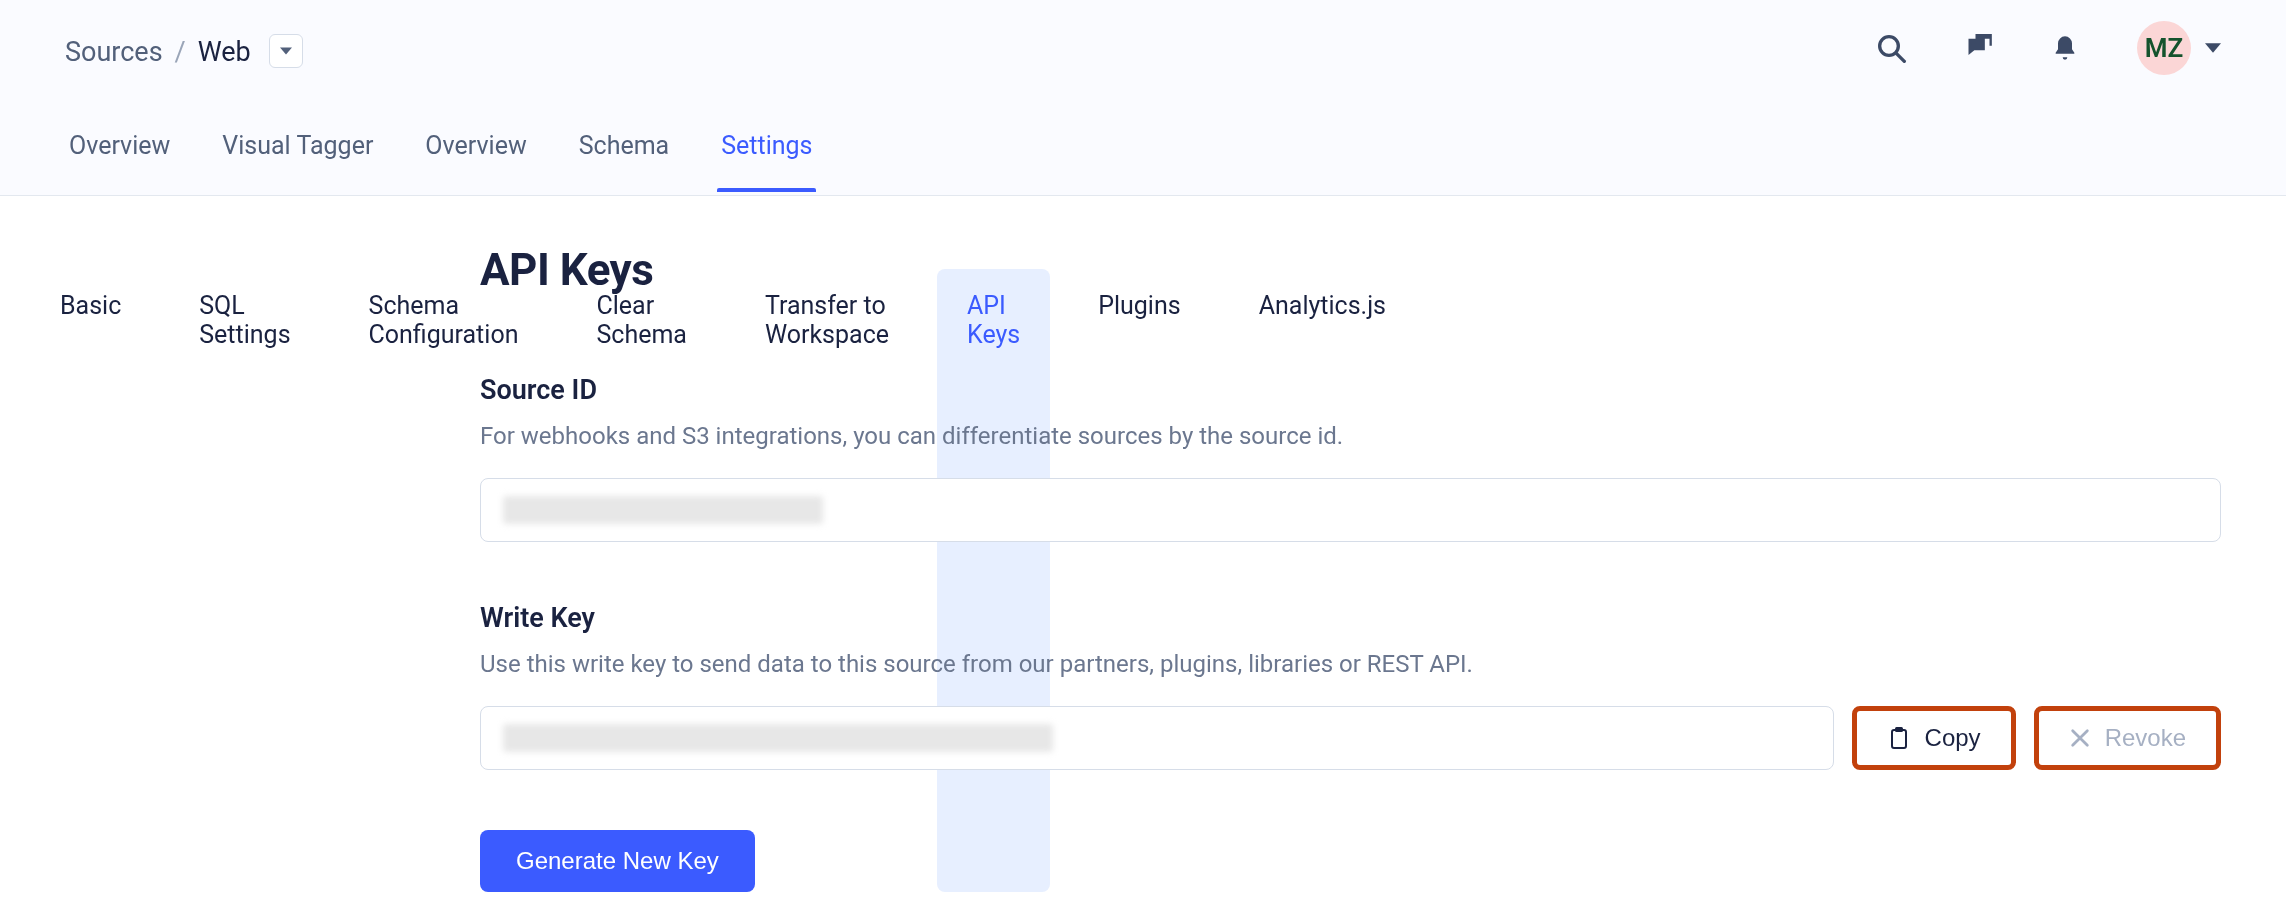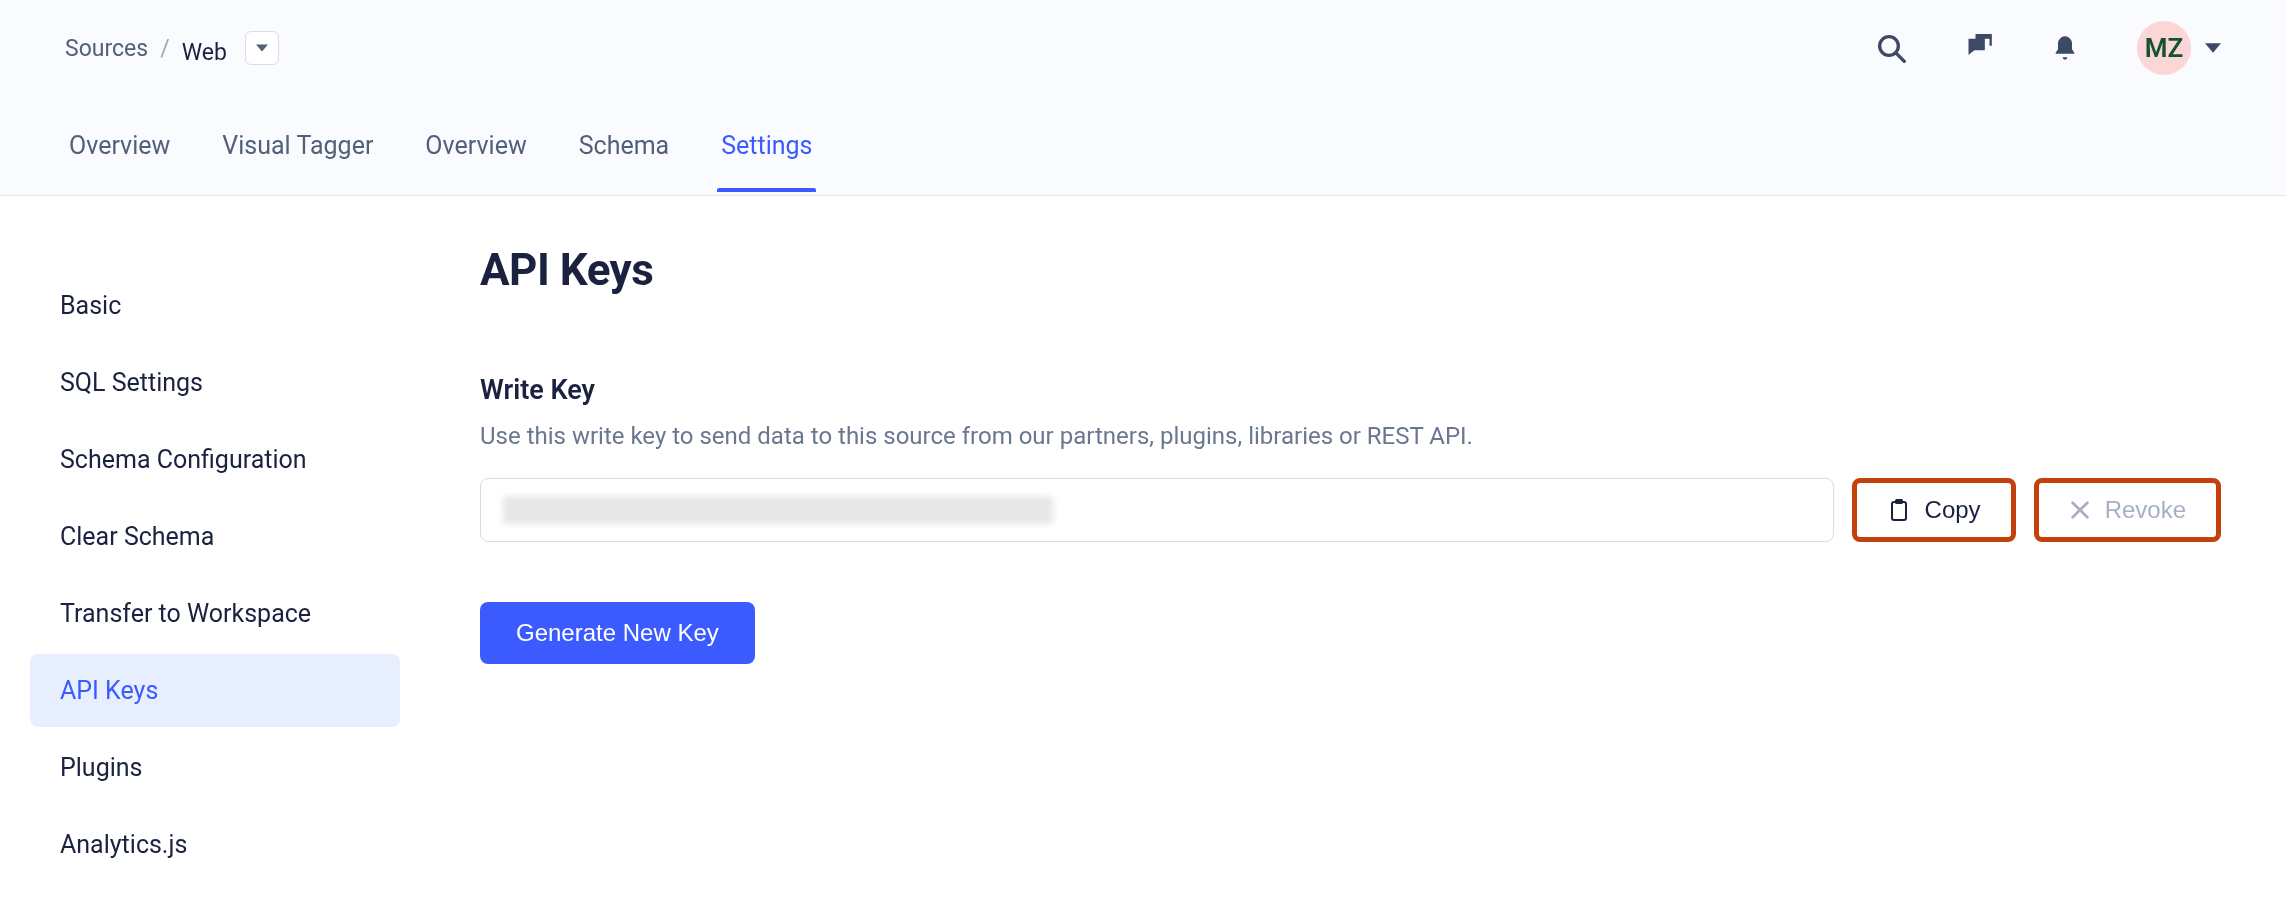--- a/index.html
+++ b/index.html
@@ -21,23 +21,23 @@
   }
   .header-top {
     display: flex;
     justify-content: space-between;
     align-items: center;
     padding: 28px 65px 28px 65px;
     height: 96px;
   }
   .breadcrumb {
     display: flex;
-    align-items: center;
+    align-items: flex-end;
     gap: 12px;
-    font-size: 23px;
+    font-size: 27px;
     color: #52607a;
   }
   .breadcrumb-link { color: #52607a; cursor: pointer; }
   .breadcrumb-sep { color: #9aa5b8; }
   .breadcrumb-current { color: #1a2240; margin-top: 8px; }
   .dropdown-toggle {
     width: 34px;
     height: 34px;
     border: 1px solid #d6dde8;
     border-radius: 6px;
@@ -106,22 +106,22 @@
     border-radius: 2px 2px 0 0;
   }
   .main {
     display: flex;
     padding: 48px 65px 0 30px;
     gap: 80px;
   }
   .sidebar {
     width: 370px;
     display: flex;
-    flex-direction: column;
-    gap: 4px;
+    flex-direction: row;
+    gap: 18px;
     padding-top: 25px;
   }
   .sidebar-item {
     font-size: 25px;
     color: #1a2240;
     padding: 22px 30px;
     border-radius: 8px;
     cursor: pointer;
   }
   .sidebar-item.active {
@@ -266,20 +266,27 @@
     <div class="sidebar-item">Clear Schema</div>
     <div class="sidebar-item">Transfer to Workspace</div>
     <div class="sidebar-item active">API Keys</div>
     <div class="sidebar-item">Plugins</div>
     <div class="sidebar-item">Analytics.js</div>
   </div>
 
   <div class="content">
     <h1 class="page-title">API Keys</h1>
 
+    <div class="section">
+      <div class="section-title">Source ID</div>
+      <div class="section-desc">For webhooks and S3 integrations, you can differentiate sources by the source id.</div>
+      <div class="input-box">
+        <div class="blur-strip" style="width:320px"></div>
+      </div>
+    </div>
 
     <div class="section">
       <div class="section-title">Write Key</div>
       <div class="section-desc">Use this write key to send data to this source from our partners, plugins, libraries or REST API.</div>
       <div class="writekey-row">
         <div class="input-box">
           <div class="blur-strip" style="width:550px"></div>
         </div>
         <button class="btn">
           <svg width="24" height="24" viewBox="0 0 24 24">

